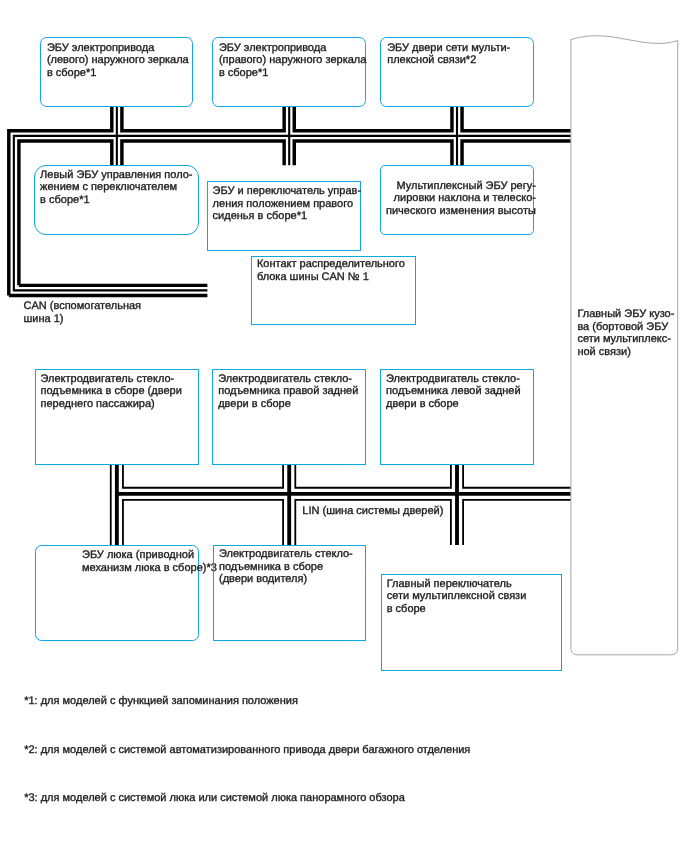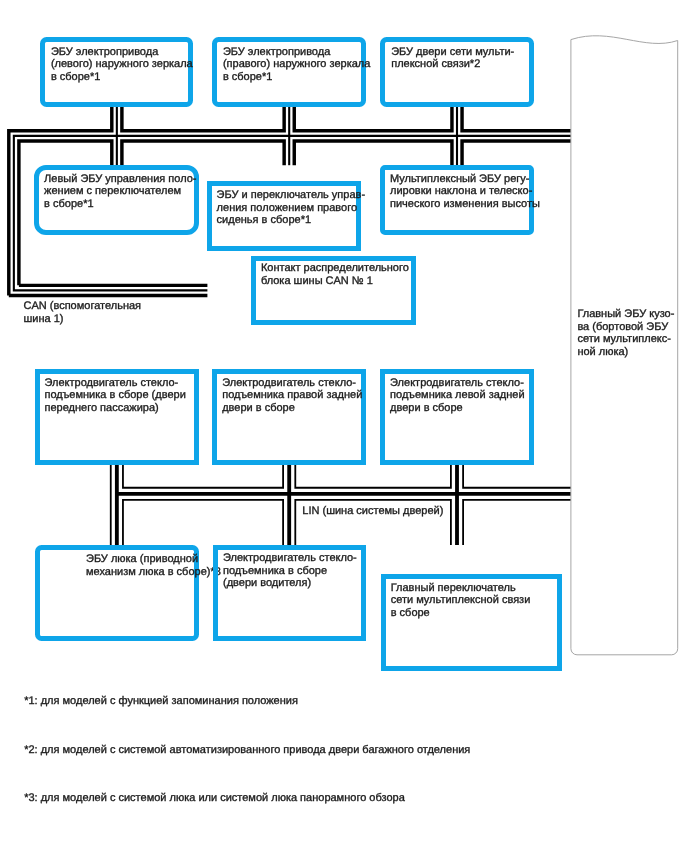--- a/index.html
+++ b/index.html
@@ -2,21 +2,21 @@
 <html><head>
 <meta charset="utf-8">
 <title>Multiplex network diagram</title>
 <style>
   html,body{margin:0;padding:0;background:#ffffff;}
   body{width:688px;height:852px;position:relative;overflow:hidden;
        font-family:"Liberation Sans",sans-serif;color:#1c1c1c;
        -webkit-font-smoothing:antialiased;text-rendering:geometricPrecision;}
   .stage{position:absolute;left:0;top:0;width:688px;height:852px;}
   svg.lines{position:absolute;left:0;top:0;width:688px;height:852px;overflow:visible;}
-  .node{position:absolute;box-sizing:border-box;border:5px solid #0ea5e9;background:transparent;}
+  .node{position:absolute;box-sizing:border-box;border:1px solid #0ea5e9;background:transparent;}
   .node > .txt{position:absolute;white-space:pre;font-size:11px;line-height:12.5px;}
   .txt,.lbl,.foot{-webkit-text-stroke:0.35px #1c1c1c;}
   .lbl{position:absolute;white-space:pre;font-size:11px;line-height:12.5px;}
   .foot{position:absolute;white-space:pre;font-size:11px;line-height:12.5px;}
 </style>
 </head>
 <body>
 
 <div class="stage">
 
@@ -67,21 +67,21 @@
     <span class="txt" style="left:4.8px;top:3.1px;">Левый ЭБУ управления поло-
 жением с переключателем
 в сборе*1</span>
   </div>
   <div class="node" style="left:206.8px;top:181px;width:154px;height:70.2px;">
     <span class="txt" style="left:4.8px;top:3.1px;">ЭБУ и переключатель управ-
 ления положением правого
 сиденья в сборе*1</span>
   </div>
   <div class="node" style="left:380.2px;top:164.7px;width:153.9px;height:70.2px;border-radius:5px;">
-    <span class="txt" style="left:4.8px;top:3px;">Мультиплексный ЭБУ регу-
+    <span class="txt" style="left:4.8px;top:14px;text-align:right;">Мультиплексный ЭБУ регу-
 лировки наклона и телеско-
 пического изменения высоты</span>
   </div>
 
   <div class="node" style="left:207px;top:255.6px;width:164.8px;height:69.6px;margin-left:44px;">
     <span class="txt" style="left:4.9px;top:1.8px;">Контакт распределительного
 блока шины CAN № 1</span>
   </div>
 
   <div class="node" style="left:34.6px;top:368.7px;width:164.7px;height:96.3px;">
@@ -115,21 +115,21 @@
 в сборе</span>
   </div>
 
   <svg class="lines" viewBox="0 0 688 852">
     <path d="M 570.9 39.6 C 610.6 26.6 644.6 51.7 677.7 40.5
              L 677.7 648.7 A 6.1 6.1 0 0 1 671.6 654.8 L 577 654.8 A 6.1 6.1 0 0 1 570.9 648.7 Z" fill="#ffffff" stroke="#a6a6a6" stroke-width="1"></path>
   </svg>
   <span class="lbl" style="left:577.4px;top:308.1px;">Главный ЭБУ кузо-
 ва (бортовой ЭБУ
 сети мультиплекс-
-ной люка)</span>
+ной связи)</span>
 
   <span class="lbl" style="left:23.5px;top:300.3px;">CAN (вспомогательная
 шина 1)</span>
   <span class="lbl" style="left:302.3px;top:504.8px;">LIN (шина системы дверей)</span>
 
   <span class="foot" style="left:24.2px;top:695.3px;text-align:center;">*1: для моделей с функцией запоминания положения</span>
   <span class="foot" style="left:24.2px;top:744.0px;">*2: для моделей с системой автоматизированного привода двери багажного отделения</span>
   <span class="foot" style="left:24.2px;top:791.9px;">*3: для моделей с системой люка или системой люка панорамного обзора</span>
 
 </div>

